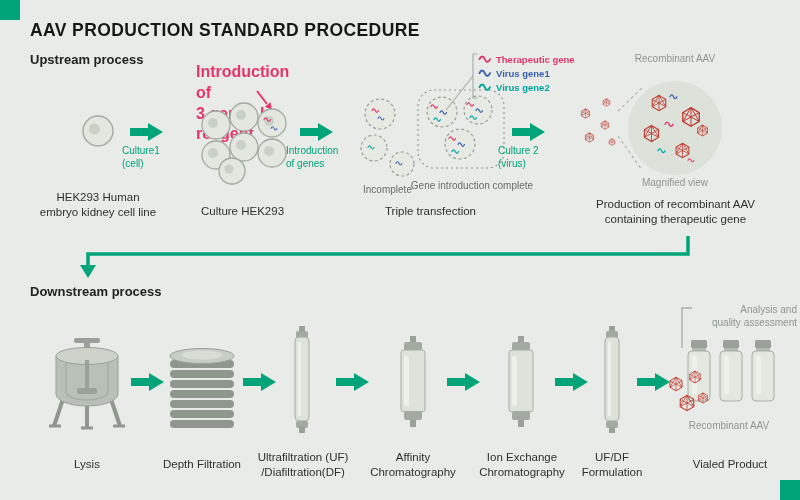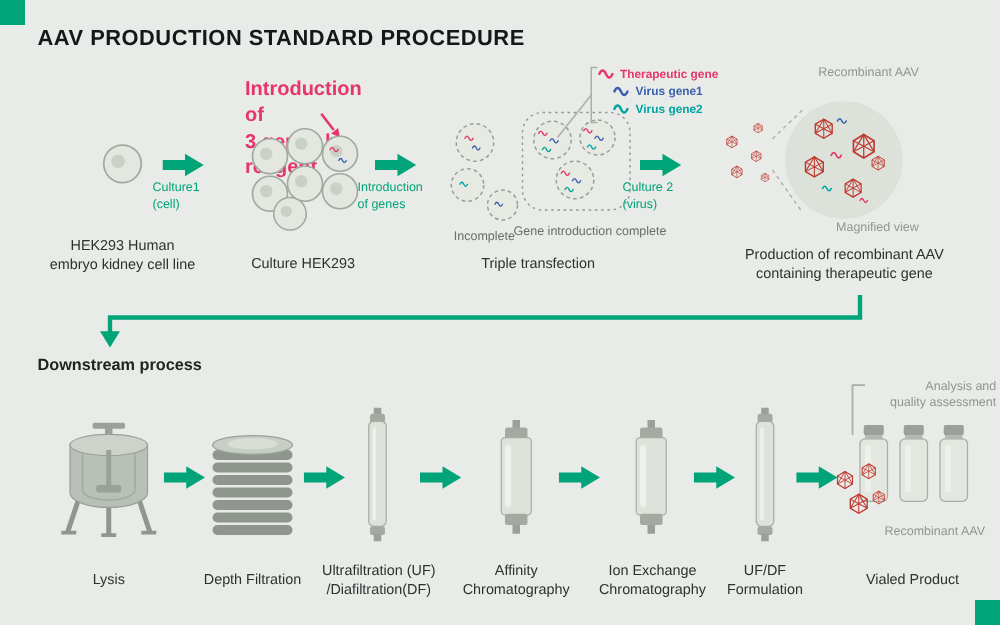--- a/index.html
+++ b/index.html
@@ -8,25 +8,25 @@
   .canvas { position:relative; width:800px; height:500px; background:#e8ebe7; overflow:hidden; }
   .abs { position:absolute; }
   .corner { position:absolute; width:20px; height:20px; background:#00a478; }
   .corner.tl { left:0; top:0; }
   .corner.br { right:0; bottom:0; }
   .title { position:absolute; left:30px; top:20px; font-size:17.5px; font-weight:800;
            letter-spacing:.4px; color:#151816; }
   .section-label { position:absolute; font-size:13px; font-weight:700; color:#20241f; }
   .caption { position:absolute; font-size:11.5px; color:#2e322f; text-align:center; line-height:1.32; }
   .teal-label { position:absolute; font-size:10px; color:#00a478; line-height:1.25; }
-  .gray-label { position:absolute; font-size:10px; color:#8f9792; text-align:right; line-height:1.3; }
+  .gray-label { position:absolute; font-size:10px; color:#8f9792; text-align:center; line-height:1.3; }
   .mini-label { position:absolute; font-size:10px; color:#686e69; text-align:center; }
   .red-note { position:absolute; font-size:16px; color:#e6356a; text-align:left; line-height:1.3; font-weight:700; }
   .legend { position:absolute; left:478px; top:52px; }
-  .legend-row { display:flex; align-items:center; gap:4px; height:14px;justify-content:center; }
+  .legend-row { display:flex; align-items:center; gap:4px; height:14px; }
   .legend-row span { font-size:9.5px; font-weight:600; white-space:nowrap; }
 </style>
 </head>
 <body>
 
 <svg width="0" height="0" style="position:absolute" aria-hidden="true">
   <defs>
     <path id="gene" d="M0 4 C1.5 0.5 3.5 0.5 5 4 C6.5 7.5 8.5 7.5 10 4" fill="none" stroke-width="1.8" stroke-linecap="round"></path>
     <g id="virus" fill="none" stroke-width="1.2">
       <polygon points="10,1.5 17.5,6 17.5,14 10,18.5 2.5,14 2.5,6"></polygon>
@@ -38,20 +38,21 @@
     <path id="arrow" d="M0 6 H18 V1 L33 10 L18 19 V14 H0 Z"></path>
   </defs>
 </svg>
 
 <div class="canvas">
 
   <div class="corner tl"></div>
   <div class="corner br"></div>
 
   <h1 class="title">AAV PRODUCTION STANDARD PROCEDURE</h1>
+  <div class="section-label" style="left:30px;top:52px">Upstream process</div>
 
   <svg class="abs" style="left:80px;top:113px" width="36" height="36" viewBox="0 0 36 36">
     <circle cx="18" cy="18" r="15" fill="#e3e7e0" stroke="#a0aaa0" stroke-width="1.4"></circle>
     <circle cx="14.5" cy="16" r="5.5" fill="#c9d1c6"></circle>
   </svg>
   <div class="caption" style="left:28px;top:190px;width:140px">
     <div>HEK293 Human</div>
     <div>embryo kidney cell line</div>
   </div>
 

